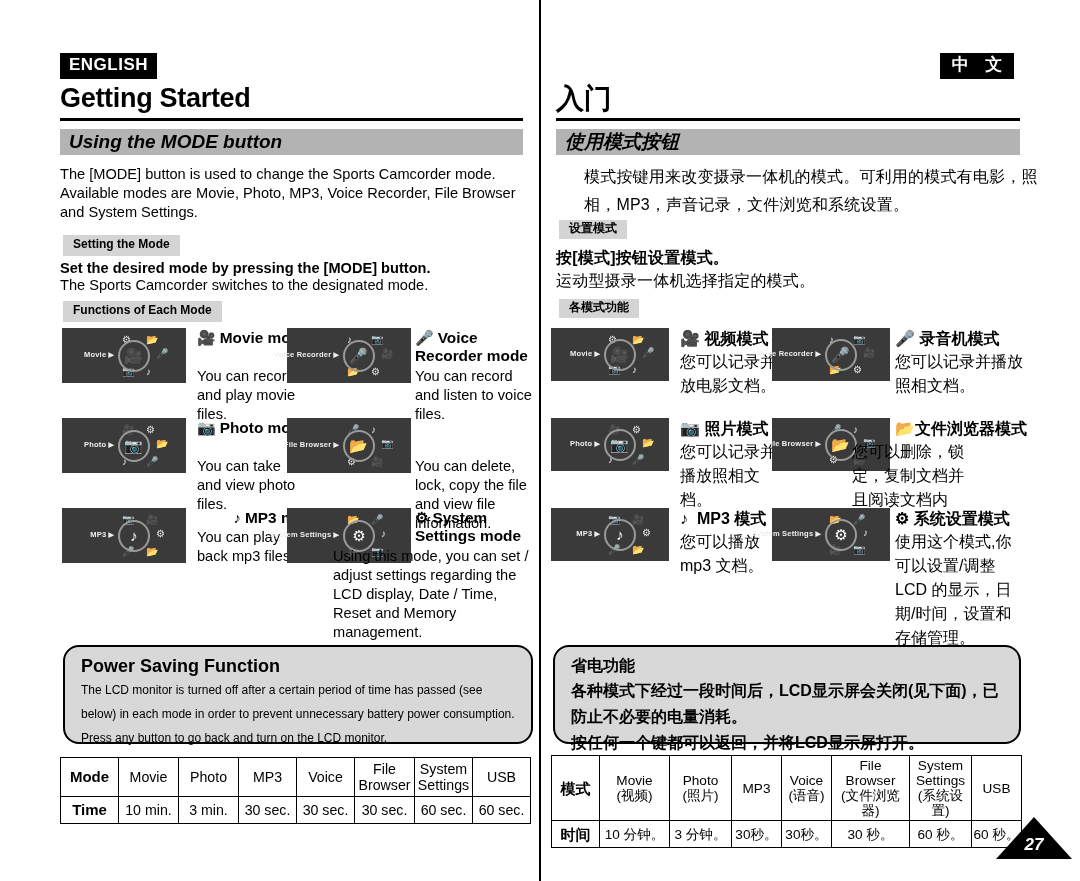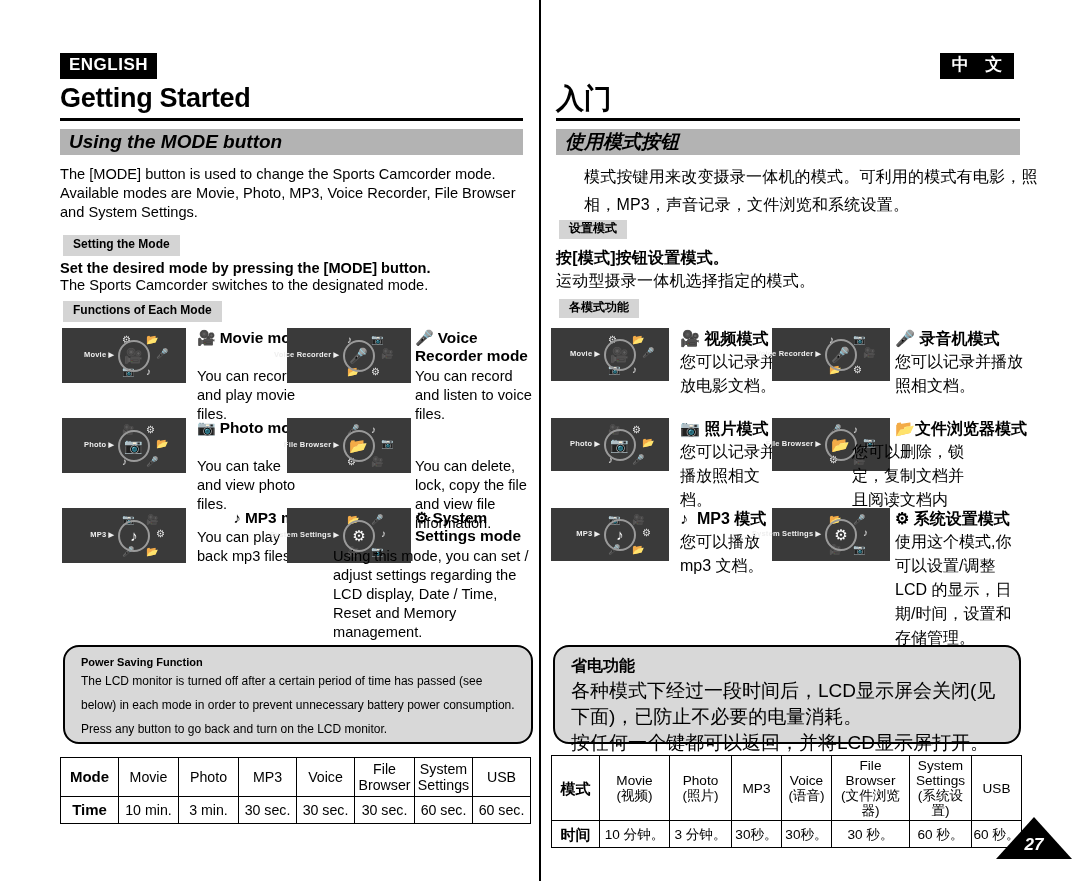--- a/index.html
+++ b/index.html
@@ -169,24 +169,24 @@
 
   
   .note {
     position: absolute;
     background: #d8d8d8;
     border: 2px solid #000;
     border-radius: 16px;
     box-sizing: border-box;
     padding: 9px 14px 10px 16px;
   }
-  .note .nh { font-weight: bold; font-size: 11px; margin-bottom: 1px;}
+  .note .nh { font-weight: bold; font-size: 18px; margin-bottom: 1px;}
   .note .nb { font-size: 12px; line-height: 24px; }
   .note.zh .nh { font-size: 16px; }
-  .note.zh .nb { font-size: 19px; line-height: 26px; }
+  .note.zh .nb { font-size: 16px; line-height: 26px; font-weight: bold; }
 
   
   table.tt {
     position: absolute;
     border-collapse: collapse;
     table-layout: fixed;
   }
   table.tt td {
     border: 1px solid #000;
     text-align: center;

